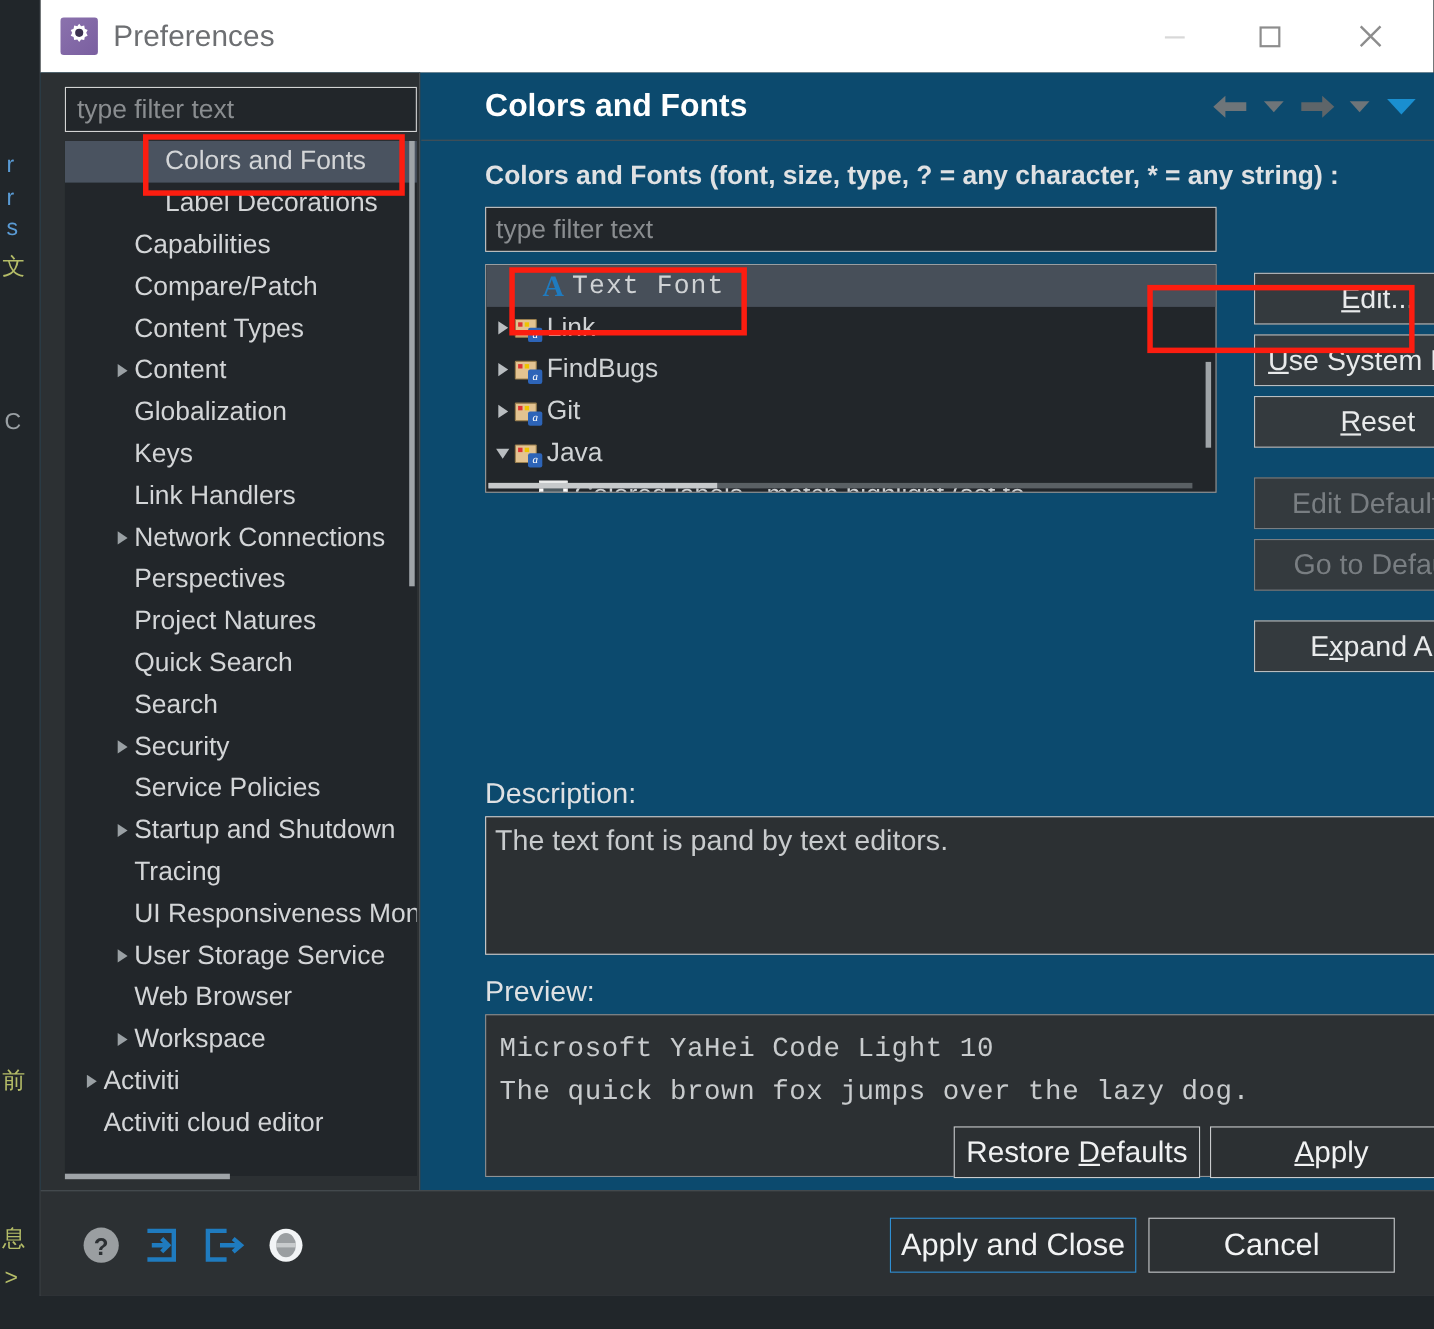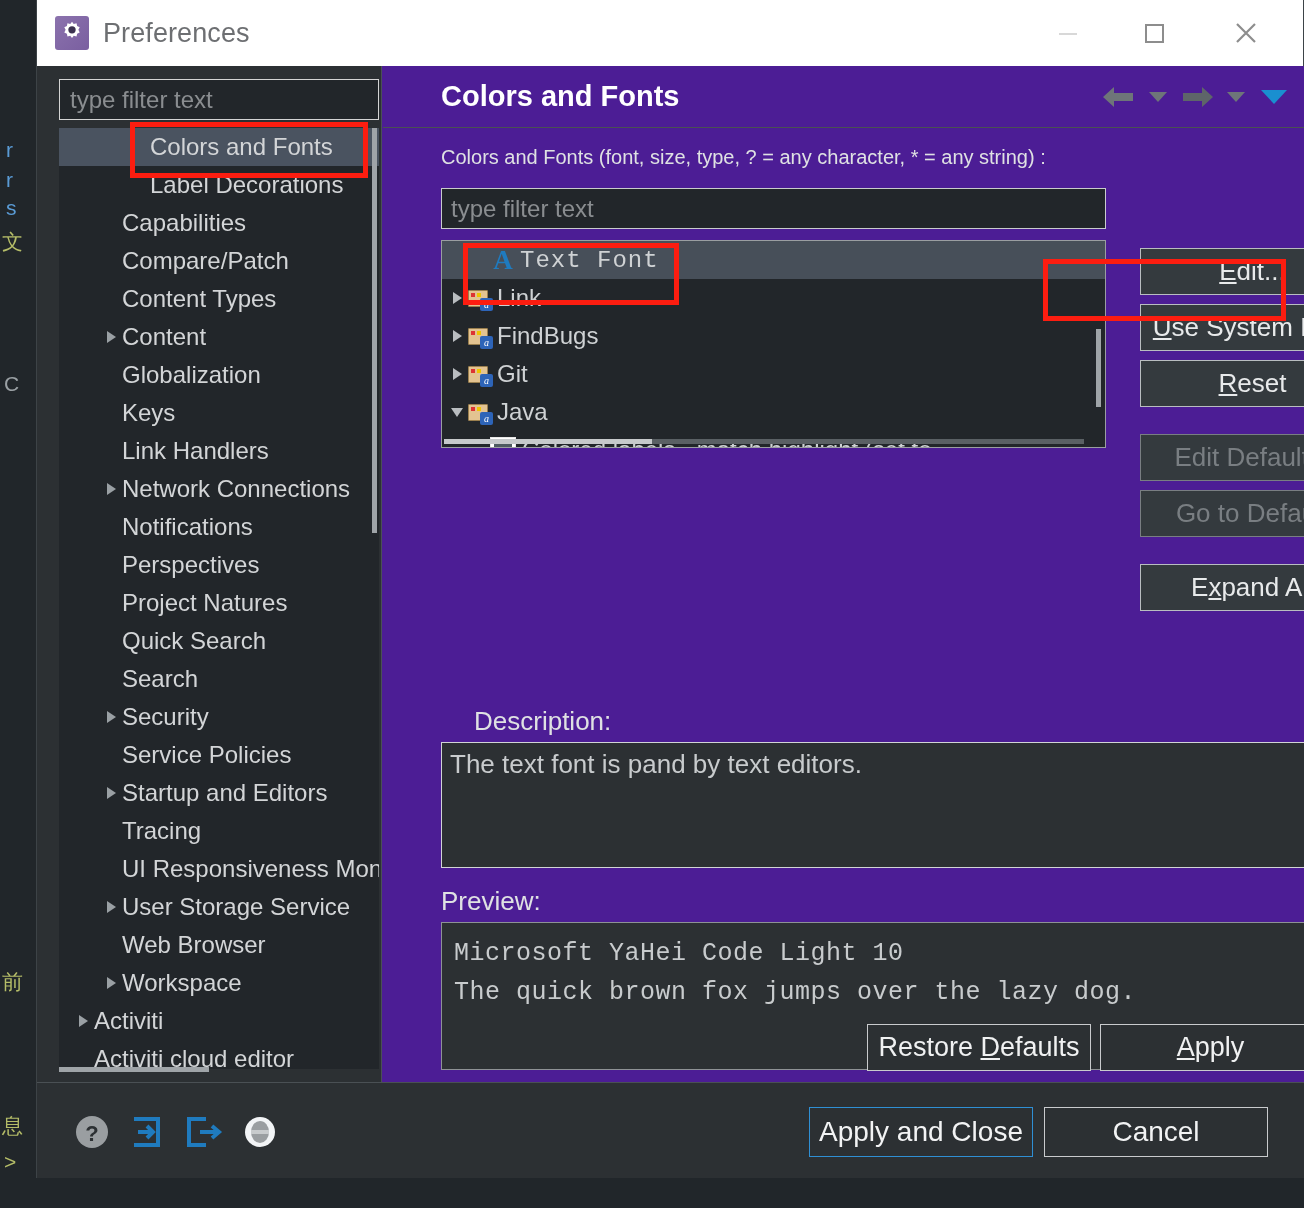--- a/index.html
+++ b/index.html
@@ -59,21 +59,21 @@
     display: flex; align-items: center; justify-content: center;
   }
   #btn-min { right: 192px; }
   #btn-max { right: 106px; }
   #btn-close { right: 14px; }
 
   
   #body-area {
     position: absolute; left: 0; top: 66px;
     width: 1268px; height: 1016px;
-    background: #4c1d95;
+    background: #0c4a6e;
   }
 
   
   #left-pane {
     position: absolute; left: 0; top: 0; width: 345px; height: 1016px;
     background: #2c3033;
     border-right: 1px solid #4a5054;
   }
   #filter-left {
     position: absolute; left: 22px; top: 13px;
@@ -150,21 +150,21 @@
   .caret {
     width: 0; height: 0; margin: 0 8px;
     border-left: 9px solid transparent;
     border-right: 9px solid transparent;
     border-top: 10px solid #6e7579;
   }
   .caret.blue { border-top-color: #1a8fd0; border-left-width:13px; border-right-width:13px; border-top-width:14px;}
 
   #desc-line {
     position: absolute; left: 58px; top: 80px;
-    font-size: 20px; color: #dfe1e3; white-space: nowrap;
+    font-size: 24px; color: #dfe1e3; white-space: nowrap; font-weight: bold;
   }
   #filter-main {
     position: absolute; left: 58px; top: 122px;
     width: 665px; height: 41px;
     background: #22262a; border: 1px solid #c9cbcd;
     display: flex; align-items: center; padding-left: 9px;
     color: #8a8d90; font-size: 24px;
   }
 
   
@@ -243,21 +243,21 @@
   #b-edit { top: 182px; }
   #b-sysfont { top: 238px; }
   #b-reset { top: 294px; }
   #b-editdef { top: 368px; }
   #b-gotodef { top: 424px; }
   #b-expand { top: 498px; }
 
   
   #lbl-desc {
     position: absolute; left: 58px; top: 640px;
-    font-size: 26px; color: #dfe1e3; margin-left: 33px;
+    font-size: 26px; color: #dfe1e3;
   }
   #box-desc {
     position: absolute; left: 58px; top: 676px;
     width: 880px; height: 126px;
     background: #2c3033; border: 1px solid #d2d4d6;
     color: #c8cbcd; font-size: 26px;
     padding: 6px 8px;
   }
   #lbl-prev {
     position: absolute; left: 58px; top: 820px;
@@ -399,24 +399,20 @@
             <div class="trow">
               <span class="arrow none" style="margin-left: 48px;"></span>
               <span class="lbl">Link Handlers</span>
             </div>
             <div class="trow">
               <span class="arrow closed" style="margin-left: 48px;"></span>
               <span class="lbl">Network Connections</span>
             </div>
             <div class="trow">
               <span class="arrow none" style="margin-left: 48px;"></span>
-              <span class="lbl">Notifications</span>
-            </div>
-            <div class="trow">
-              <span class="arrow none" style="margin-left: 48px;"></span>
               <span class="lbl">Perspectives</span>
             </div>
             <div class="trow">
               <span class="arrow none" style="margin-left: 48px;"></span>
               <span class="lbl">Project Natures</span>
             </div>
             <div class="trow">
               <span class="arrow none" style="margin-left: 48px;"></span>
               <span class="lbl">Quick Search</span>
             </div>
@@ -427,21 +423,21 @@
             <div class="trow">
               <span class="arrow closed" style="margin-left: 48px;"></span>
               <span class="lbl">Security</span>
             </div>
             <div class="trow">
               <span class="arrow none" style="margin-left: 48px;"></span>
               <span class="lbl">Service Policies</span>
             </div>
             <div class="trow">
               <span class="arrow closed" style="margin-left: 48px;"></span>
-              <span class="lbl">Startup and Editors</span>
+              <span class="lbl">Startup and Shutdown</span>
             </div>
             <div class="trow">
               <span class="arrow none" style="margin-left: 48px;"></span>
               <span class="lbl">Tracing</span>
             </div>
             <div class="trow">
               <span class="arrow none" style="margin-left: 48px;"></span>
               <span class="lbl">UI Responsiveness Monitoring</span>
             </div>
             <div class="trow">

